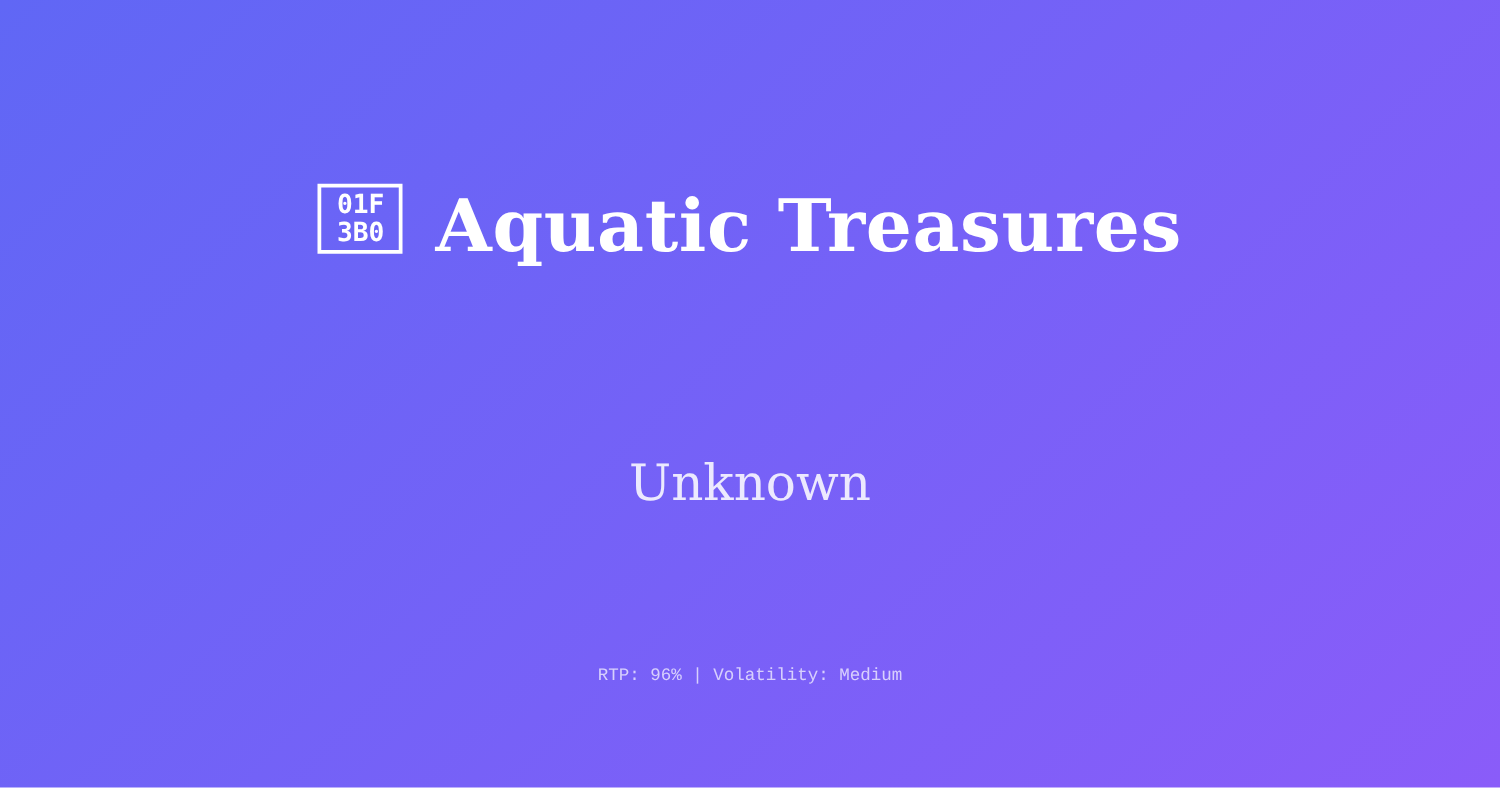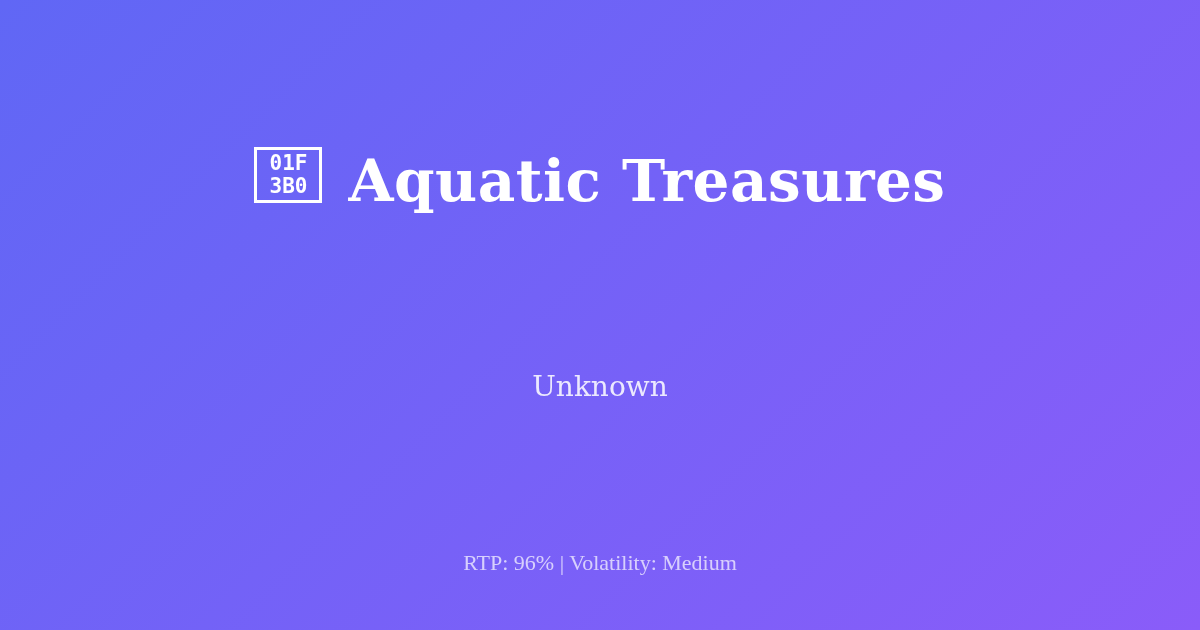--- a/index.html
+++ b/index.html
@@ -75,35 +75,35 @@
 
   
   #game-subtitle {
     position: absolute;
     top: 363px;
     left: 0;
     width: 1200px;
     text-align: center;
     font-family: "DejaVu Serif", "Liberation Serif", serif;
     font-weight: 400;
-    font-size: 28px;
+    font-size: 40px;
     line-height: 48px;
     color: rgba(255, 255, 255, 0.86);
   }
 
   
   #game-stats {
     position: absolute;
-    top: 548px;
+    top: 526px;
     left: 0;
     width: 1200px;
     text-align: center;
-    font-family: Liberation Serif, serif;
+    font-family: Liberation Mono, monospace;
     font-weight: 400;
-    font-size: 22px;
+    font-size: 14px;
     line-height: 30px;
     color: rgba(255, 255, 255, 0.70);
   }
 </style>
 </head>
 <body>
 
 <div id="og-card" style="background: linear-gradient(135deg, rgb(96, 103, 245) 0%, rgb(138, 92, 249) 100%);">
 
   <div id="title-row">

